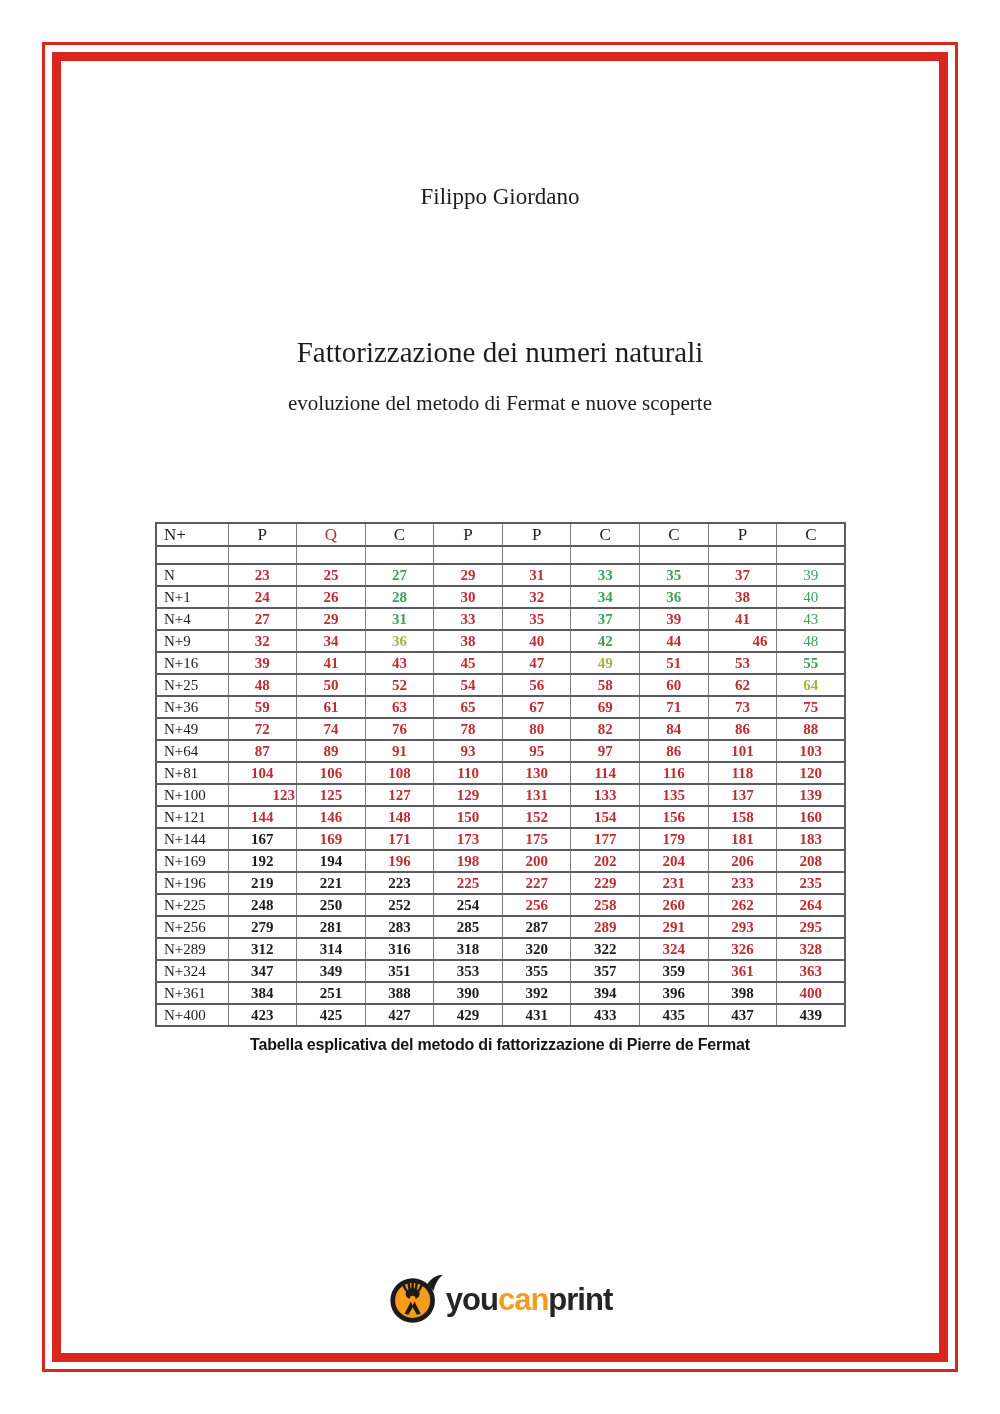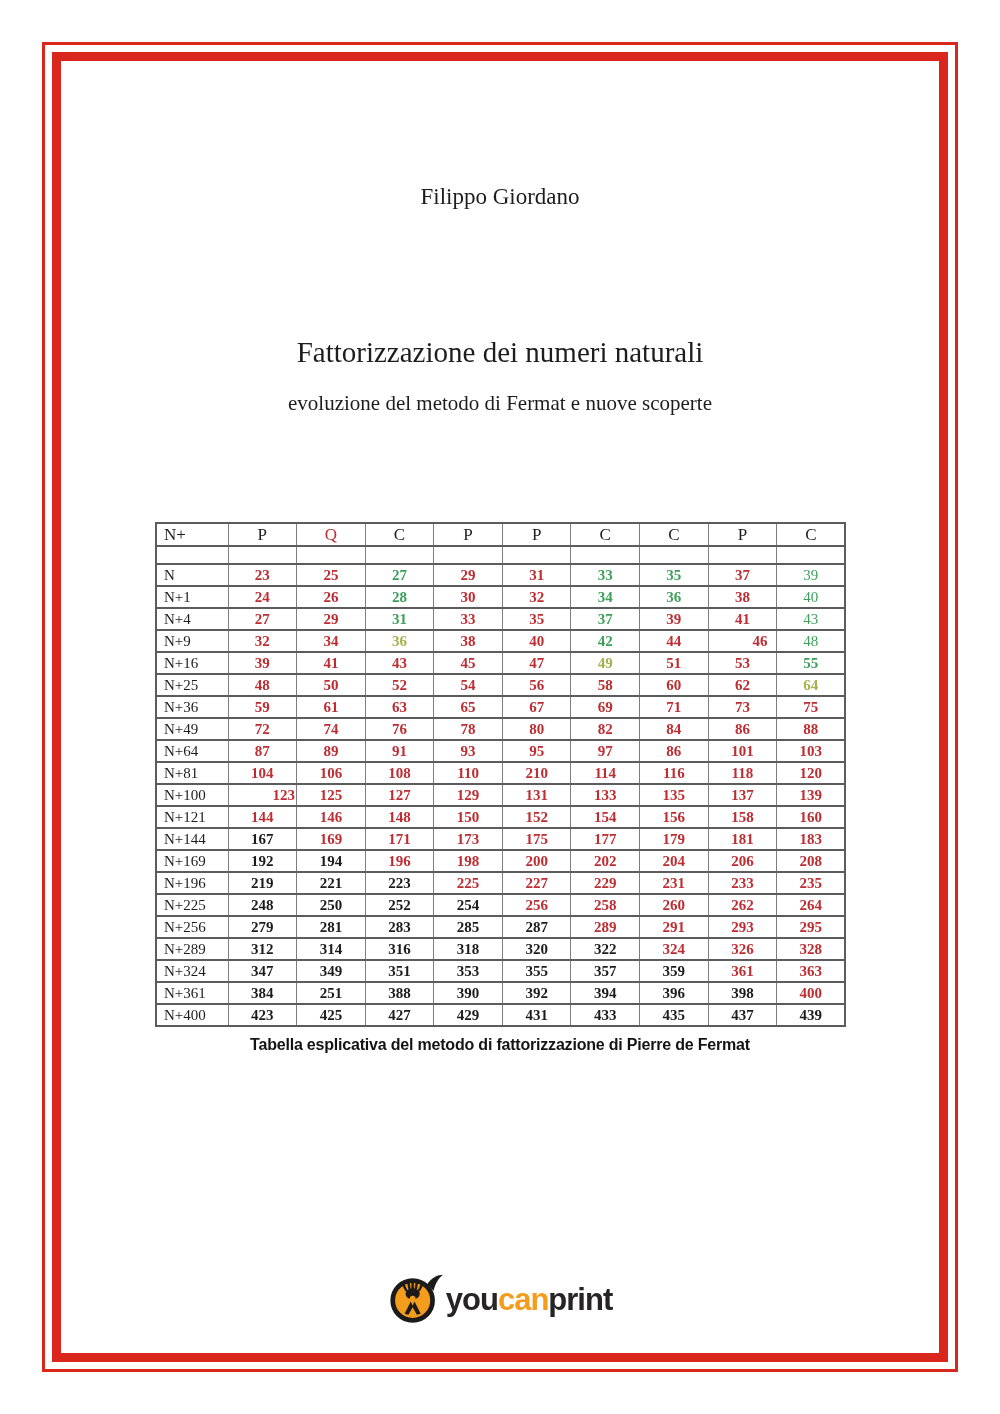--- a/index.html
+++ b/index.html
@@ -215,21 +215,21 @@
           <td style="color: var(--number-red);">86</td>
           <td style="color: var(--number-red);">101</td>
           <td style="color: var(--number-red);">103</td>
         </tr>
         <tr>
           <th class="row-label">N+81</th>
           <td style="color: var(--number-red);">104</td>
           <td style="color: var(--number-red);">106</td>
           <td style="color: var(--number-red);">108</td>
           <td style="color: var(--number-red);">110</td>
-          <td style="color: var(--number-red);">210</td>
+          <td style="color: var(--number-red);">130</td>
           <td style="color: var(--number-red);">114</td>
           <td style="color: var(--number-red);">116</td>
           <td style="color: var(--number-red);">118</td>
           <td style="color: var(--number-red);">120</td>
         </tr>
         <tr>
           <th class="row-label">N+100</th>
           <td style="color: var(--number-red); padding-left: 44px;">123</td>
           <td style="color: var(--number-red);">125</td>
           <td style="color: var(--number-red);">127</td>

